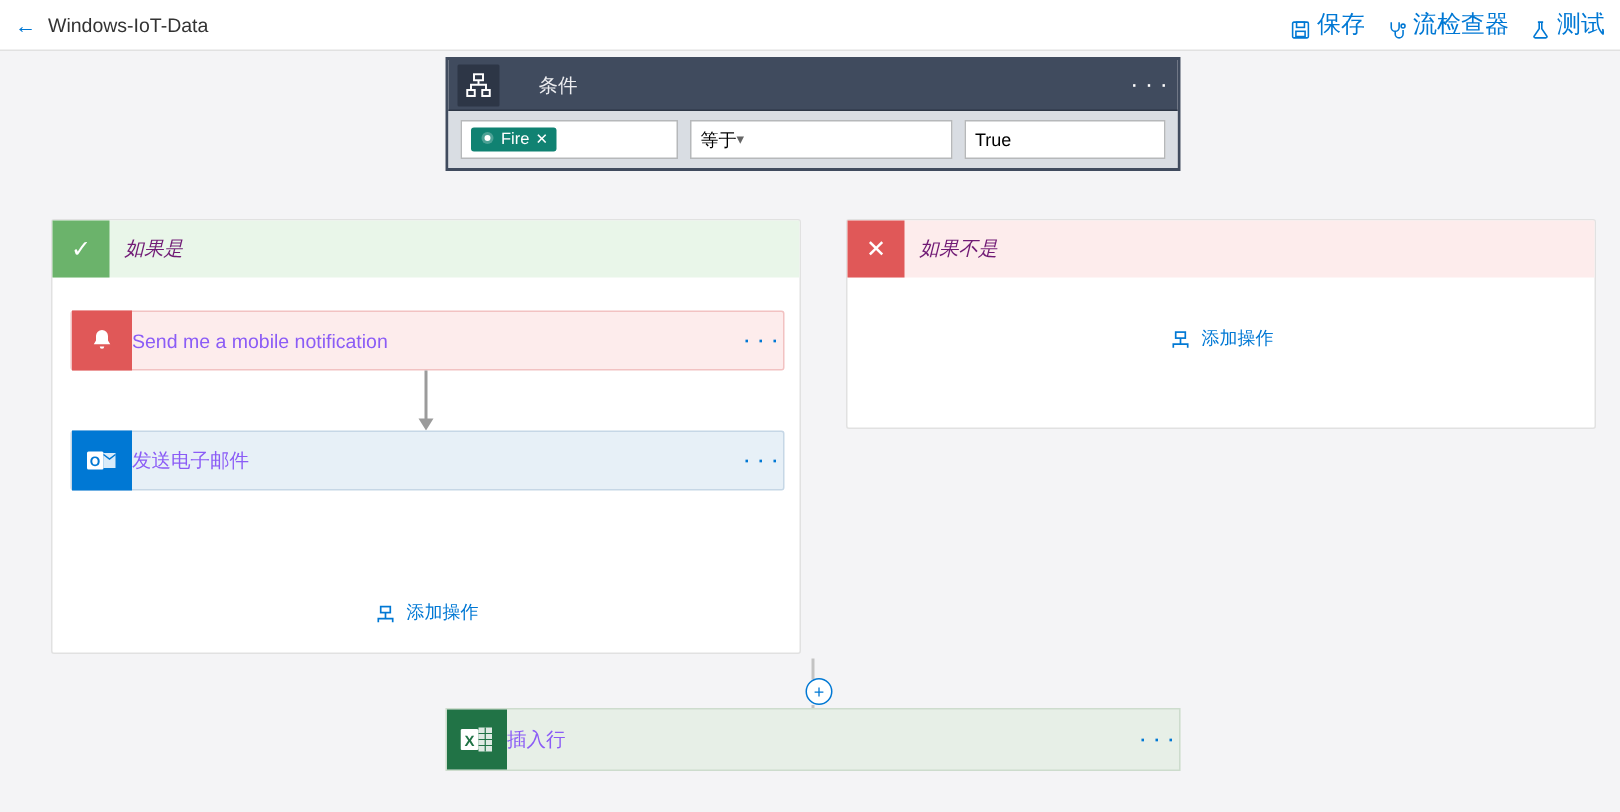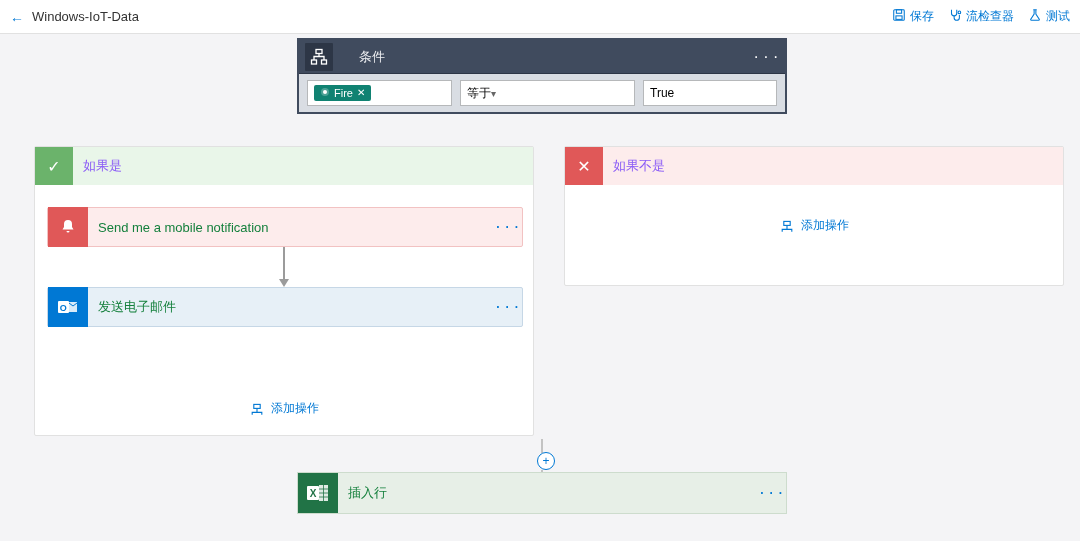--- a/index.html
+++ b/index.html
@@ -2,21 +2,21 @@
 <html><head>
 <meta charset="utf-8">
 <style>
 * { box-sizing: border-box; margin: 0; padding: 0; font-family: "Segoe UI", "Microsoft YaHei", sans-serif; }
 body { background: #f4f4f6; width: 1080px; height: 541px; overflow: hidden; position: relative; }
 
 .topbar { display: flex; align-items: center; height: 34px; background: #fff; border-bottom: 1px solid #e1e1e1; padding: 0 10px; font-size: 13px; }
 .topbar .back { color: #0078d4; cursor: pointer; margin-right: 8px; font-size:14px;}
 .topbar .title { color: #333; }
 .topbar .spacer { flex: 1; }
-.topbar .action { display: flex; align-items: flex-start; gap: 4px; color: #0078d4; margin-left: 14px; cursor: pointer; font-size:12px;}
+.topbar .action { display: flex; align-items: flex-end; gap: 4px; color: #0078d4; margin-left: 14px; cursor: pointer; font-size:16px;}
 .topbar .action svg { width: 14px; height: 14px; }
 
 .canvas { position: relative; width: 100%; height: calc(541px - 34px); }
 
 
 .cond-card { position: absolute; left: 297px; top: 4px; width: 490px; border: 2px solid #404b5e; background: #fff; }
 .cond-header { display: flex; align-items: center; background: #404b5e; height: 34px; padding: 0 6px; color: #fff; border-bottom:1px solid #2d3646;}
 .cond-header .icon-box { width: 28px; height: 28px; background: #2d3646; display: flex; align-items: center; justify-content: center; margin-right: 8px; border-radius:1px;}
 .cond-header .h-title { flex: 1; font-size: 13px; color:#ecedf0;margin-left:18px;}
 .cond-header .more { width: 26px; text-align: center; cursor: pointer; color:#fff;}
@@ -35,29 +35,29 @@
 
 .branch { position: absolute; top: 112px; width: 500px; background: #fff; border: 1px solid #e1e1e1; border-radius:2px;}
 .branch-yes { left: 34px; height: 290px; }
 .branch-no  { left: 564px; height: 140px; }
 .branch-hdr { display:flex; align-items:center; height:38px; }
 .branch-hdr.yes { background: #e9f6e9; }
 .branch-hdr.no  { background: #fdecec; }
 .bh-icon { width:38px; height:38px; display:flex; align-items:center; justify-content:center; color:#fff; font-size:16px;}
 .bh-icon.yes { background:#6bb36b;}
 .bh-icon.no  { background:#e05858;}
-.bh-title { margin-left:10px; font-size:13px; color:#8b5cf6;}
+.bh-title { margin-left:10px; font-size:13px; color:#701a75;font-style:italic;}
 
 .action-card { position:absolute; left:12px; width:476px; height:40px; display:flex; align-items:center; border-radius:2px;}
 .ac-notif { top:60px; background:#fdecec; border:1px solid #f2c2c2;}
 .ac-mail  { top:140px; background:#e7f0f7; border:1px solid #c6d7e6;}
 .ac-icon { width:40px; height:40px; display:flex; align-items:center; justify-content:center; color:#fff;}
 .ac-notif .ac-icon { background:#e05858;}
 .ac-mail  .ac-icon { background:#0078d4;}
-.ac-title { flex:1; margin-left:10px; font-size:13px; color:#15803d;}
+.ac-title { flex:1; font-size:13px; color:#8b5cf6;}
 .ac-more { width:28px; text-align:center; color:#0078d4; cursor:pointer; font-weight:bold; letter-spacing:1px; font-size:12px;}
 
 .arrow-down { position:absolute; left:50%; transform:translateX(-50%); width:2px; background:#9b9b9b;}
 .arrow-down::after { content:''; position:absolute; bottom:-6px; left:-4px; border-left:5px solid transparent; border-right:5px solid transparent; border-top:8px solid #9b9b9b;}
 .ad-yes { top:100px; height:34px;}
 
 .add-action { display:flex; align-items:flex-end; gap:6px; color:#0078d4; cursor:pointer; font-size:12px; position:absolute;}
 .add-yes { bottom:18px; left:50%; transform:translateX(-50%);}
 .add-no  { top:70px; left:50%; transform:translateX(-50%);}
 .add-action svg { width:16px; height:14px; stroke:#0078d4; fill:none;}

